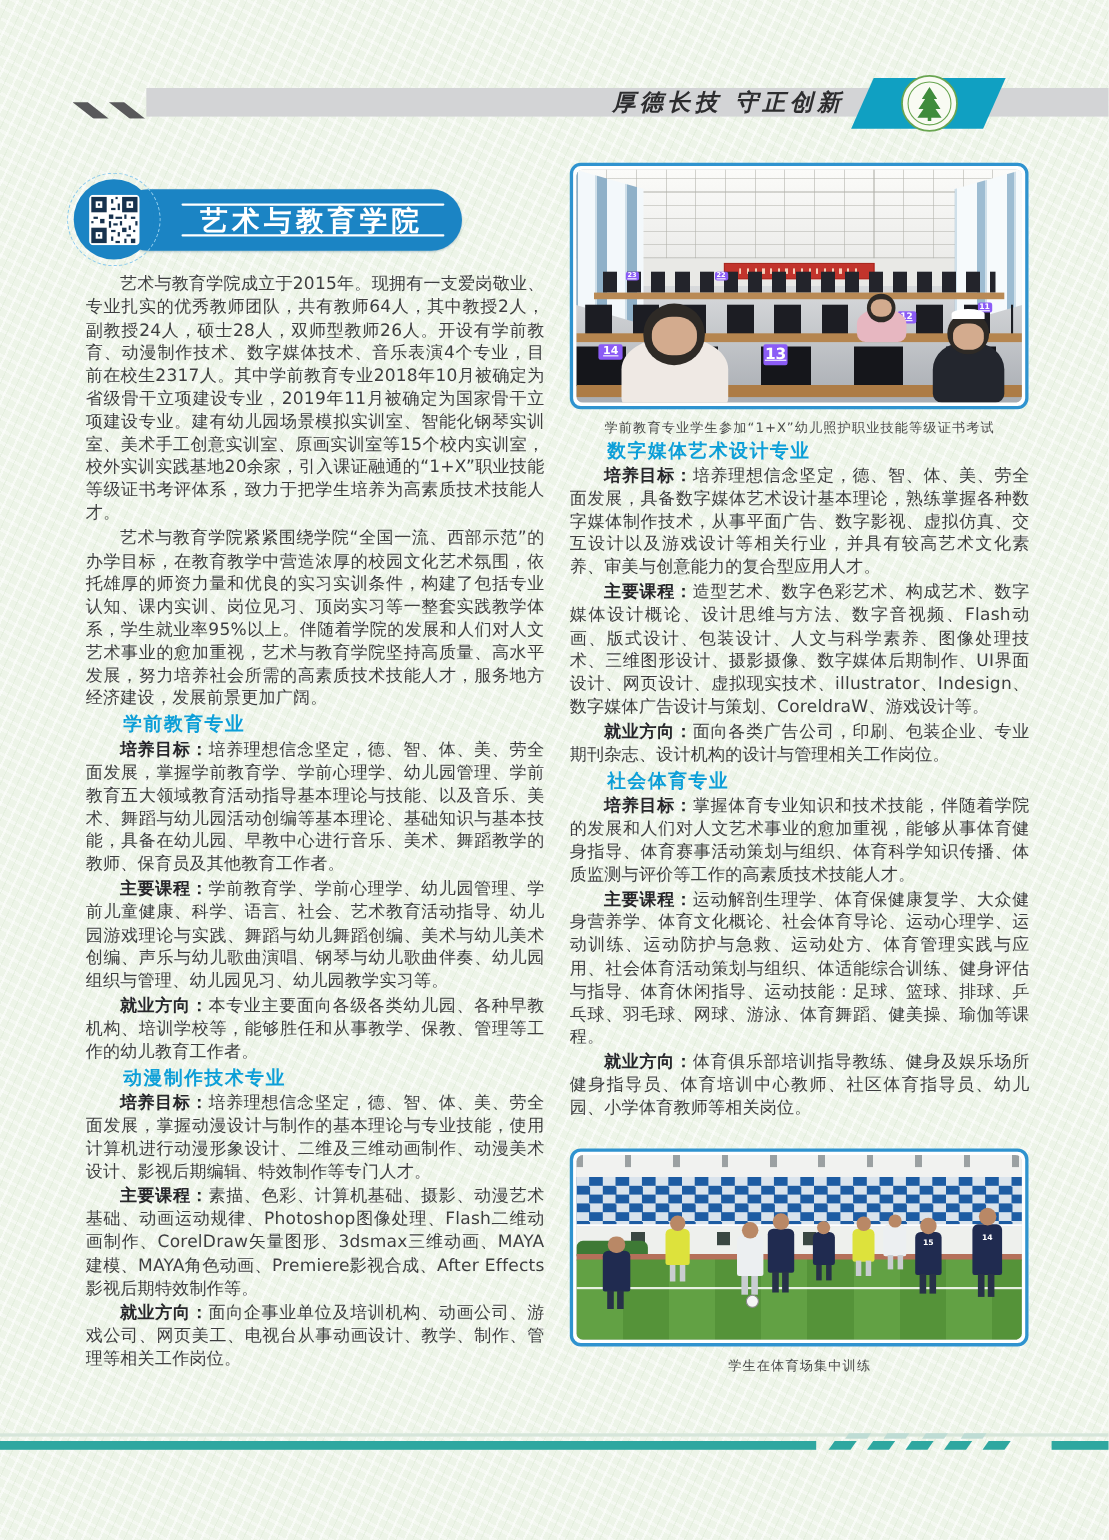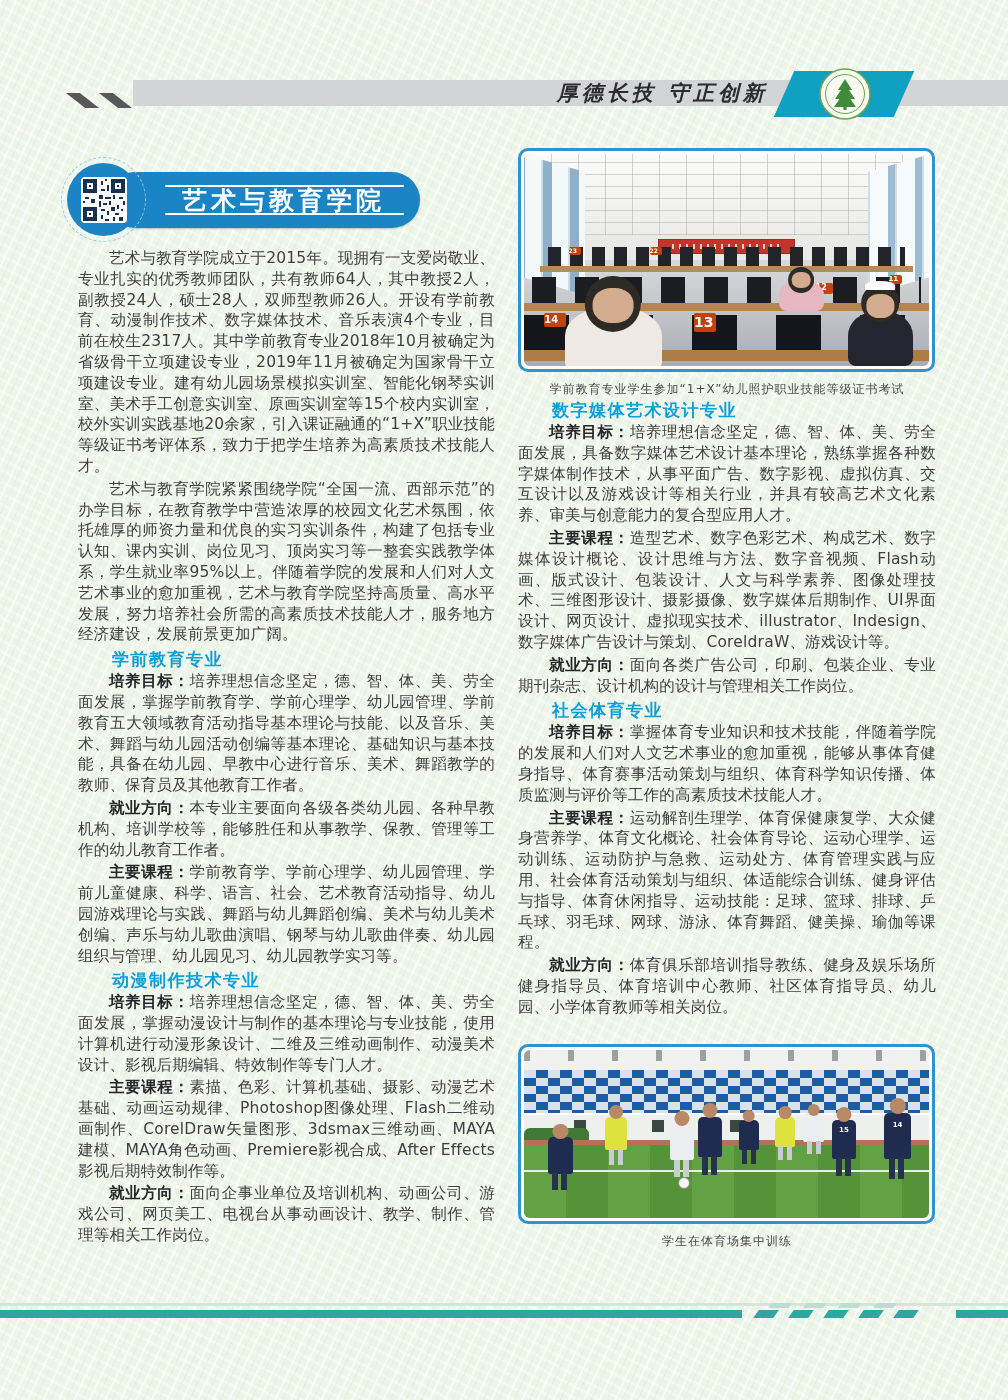--- a/index.html
+++ b/index.html
@@ -68,22 +68,22 @@
   .cl-d2 { top:70.5%; left:0; right:0; height:3.5%; background:#b5854f; }
   .cl-r3 { top:76%; left:0; right:0; height:17%; background:repeating-linear-gradient(90deg,#15161b 0 45px, rgba(0,0,0,0) 45px 84px); }
   .cl-d3 { top:92.5%; left:0; right:0; height:5%; background:#ad7c46; }
   .stu { position:absolute; border-radius:45% 45% 8px 8px; }
   .stu::before { content:""; position:absolute; left:50%; top:-48%; transform:translateX(-50%);
                  width:58%; padding-top:58%; border-radius:50%; background:#2e2a26; }
   .stu::after { content:""; position:absolute; left:50%; top:-30%; transform:translateX(-50%);
                 width:42%; padding-top:36%; border-radius:45%; background:#d3ab8e; }
   .stu .cap { position:absolute; left:50%; top:-54%; transform:translateX(-50%); width:46%; height:16%;
               background:#fff; border-radius:50% 50% 0 0; z-index:2; }
-  .tag { position:absolute; background:#c2410c; color:#fff; font-weight:bold; text-align:left;
-         border-radius:2px; line-height:1.35; }
+  .tag { position:absolute; background:#8b5cf6; color:#fff; font-weight:bold; text-align:center;
+         border-radius:2px; line-height:1.35;text-decoration:underline; }
   
   .sp-top { left:0; top:0; right:0; height:12%; background:#f1f2f0;
     background-image:repeating-linear-gradient(90deg, rgba(70,80,85,.5) 0 6px, rgba(0,0,0,0) 6px 44px);
     background-size:100% 55%; background-repeat:no-repeat; background-position:0 0; }
   .sp-seats { left:0; top:12%; right:0; height:26%; background-color:#d9e3ec;
     background-image:conic-gradient(#1d5ca3 25%, rgba(0,0,0,0) 0 50%, #1d5ca3 0 75%, rgba(0,0,0,0) 0);
     background-size:24px 16px; border-bottom:2px solid #fff; }
   .sp-wall { left:0; top:39%; right:0; height:15%; background:#eef0ed; }
   .sp-winrow { left:4%; top:42%; right:4%; height:7%;
     background:repeating-linear-gradient(90deg, rgba(0,0,0,0) 0 34px, #3a4742 34px 46px, rgba(0,0,0,0) 46px 78px); }
@@ -178,22 +178,22 @@
       </g>
     </svg>
   </div>
 
   <div class="col col-left">
     <p class="p">艺术与教育学院成立于2015年。现拥有一支爱岗敬业、专业扎实的优秀教师团队，共有教师64人，其中教授2人，副教授24人，硕士28人，双师型教师26人。开设有学前教育、动漫制作技术、数字媒体技术、音乐表演4个专业，目前在校生2317人。其中学前教育专业2018年10月被确定为省级骨干立项建设专业，2019年11月被确定为国家骨干立项建设专业。建有幼儿园场景模拟实训室、智能化钢琴实训室、美术手工创意实训室、原画实训室等15个校内实训室，校外实训实践基地20余家，引入课证融通的“1+X”职业技能等级证书考评体系，致力于把学生培养为高素质技术技能人才。</p>
     <p class="p">艺术与教育学院紧紧围绕学院“全国一流、西部示范”的办学目标，在教育教学中营造浓厚的校园文化艺术氛围，依托雄厚的师资力量和优良的实习实训条件，构建了包括专业认知、课内实训、岗位见习、顶岗实习等一整套实践教学体系，学生就业率95%以上。伴随着学院的发展和人们对人文艺术事业的愈加重视，艺术与教育学院坚持高质量、高水平发展，努力培养社会所需的高素质技术技能人才，服务地方经济建设，发展前景更加广阔。</p>
 
     <h3 class="major gap26">学前教育专业</h3>
     <p class="p"><b>培养目标：</b><span>培养理想信念坚定，德、智、体、美、劳全面发展，掌握学前教育学、学前心理学、幼儿园管理、学前教育五大领域教育活动指导基本理论与技能、以及音乐、美术、舞蹈与幼儿园活动创编等基本理论、基础知识与基本技能，具备在幼儿园、早教中心进行音乐、美术、舞蹈教学的教师、保育员及其他教育工作者。</span></p>
+    <p class="p"><b>主要课程：</b><span>学前教育学、学前心理学、幼儿园管理、学前儿童健康、科学、语言、社会、艺术教育活动指导、幼儿园游戏理论与实践、舞蹈与幼儿舞蹈创编、美术与幼儿美术创编、声乐与幼儿歌曲演唱、钢琴与幼儿歌曲伴奏、幼儿园组织与管理、幼儿园见习、幼儿园教学实习等。</span></p>
     <p class="p"><b>就业方向：</b><span>本专业主要面向各级各类幼儿园、各种早教机构、培训学校等，能够胜任和从事教学、保教、管理等工作的幼儿教育工作者。</span></p>
-    <p class="p"><b>主要课程：</b><span>学前教育学、学前心理学、幼儿园管理、学前儿童健康、科学、语言、社会、艺术教育活动指导、幼儿园游戏理论与实践、舞蹈与幼儿舞蹈创编、美术与幼儿美术创编、声乐与幼儿歌曲演唱、钢琴与幼儿歌曲伴奏、幼儿园组织与管理、幼儿园见习、幼儿园教学实习等。</span></p>
 
     <h3 class="major gap20">动漫制作技术专业</h3>
     <p class="p"><b>培养目标：</b><span>培养理想信念坚定，德、智、体、美、劳全面发展，掌握动漫设计与制作的基本理论与专业技能，使用计算机进行动漫形象设计、二维及三维动画制作、动漫美术设计、影视后期编辑、特效制作等专门人才。</span></p>
     <p class="p"><b>主要课程：</b><span>素描、色彩、计算机基础、摄影、动漫艺术基础、动画运动规律、Photoshop图像处理、Flash二维动画制作、CorelDraw矢量图形、3dsmax三维动画、MAYA建模、MAYA角色动画、Premiere影视合成、After Effects影视后期特效制作等。</span></p>
     <p class="p"><b>就业方向：</b><span>面向企事业单位及培训机构、动画公司、游戏公司、网页美工、电视台从事动画设计、教学、制作、管理等相关工作岗位。</span></p>
   </div>
 
   <div class="col col-right">
 
     <div class="photo">

